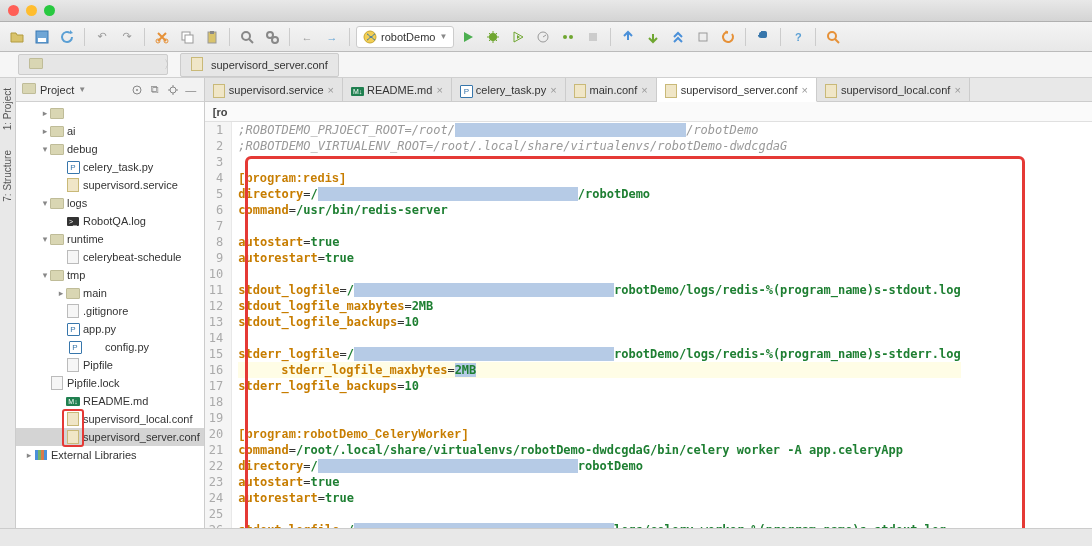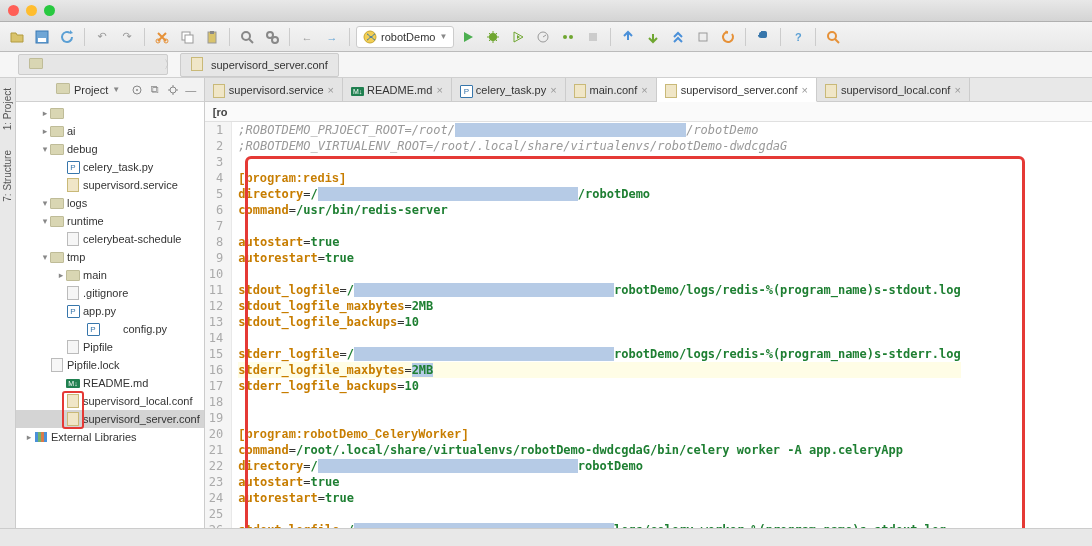--- a/index.html
+++ b/index.html
@@ -29,21 +29,21 @@
 
 .main { display: flex; height: calc(546px - 22px - 30px - 26px - 18px); }
 
 
 .side-tool { width: 18px; background: #e8e8e8; border-right: 1px solid #ccc; font-size: 10px; display: flex; flex-direction: column; align-items: center; gap: 8px; padding-top: 4px; }
 .side-tool .vtab { writing-mode: vertical-rl; transform: rotate(180deg); padding: 6px 2px; color: #555; cursor: pointer; }
 
 
 .project-panel { width: 226px; background: #fff; border-right: 1px solid #ccc; display: flex; flex-direction: column; }
 .proj-hdr { height: 24px; background: #f2f2f2; border-bottom: 1px solid #d0d0d0; display: flex; align-items: center; padding: 0 6px; justify-content: space-between; }
-.proj-hdr-left { display: flex; align-items: center; gap: 4px; margin-left: 34px; }
+.proj-hdr-left { display: flex; align-items: center; gap: 4px; }
 .proj-hdr-right { display: flex; gap: 4px; }
 .mini-icon { width: 14px; height: 14px; display: inline-flex; align-items: center; justify-content: center; cursor: pointer; }
 
 
 .tree { flex: 1; overflow: auto; padding: 2px 0; font-size: 11px; }
 .node { display: flex; align-items: center; height: 18px; padding-right: 4px; cursor: pointer; white-space: nowrap; }
 .node.sel { background: #d4d4d4; }
 .twist { width: 10px; text-align: center; color: #888; font-size: 9px; }
 .node .icon { width: 14px; margin-right: 3px; display: inline-flex; align-items: center; justify-content: center; }
 .red-rect { position: absolute; left: 46px; top: -1px; width: 22px; height: 38px; border: 2px solid #e53935; border-radius: 3px; pointer-events: none; z-index: 5; }
@@ -67,21 +67,21 @@
 .gutter { background: #f5f5f5; border-right: 1px solid #e8e8e8; text-align: right; color: #aaa; padding: 0 8px 0 4px; user-select: none; }
 .gutter div { height: 16px; }
 .code { padding-left: 6px; white-space: pre; }
 .codeline { height: 16px; }
 .code .c-key { color: #c77d00; font-weight: bold; } 
 .code .c-eq { color: #333; }
 .code .c-val { color: #1e7f32; font-weight: bold; } 
 .code .c-cmt { color: #999; font-style: italic; }
 .code .c-sect { color: #c77d00; font-weight: bold; font-family: Liberation Mono, monospace; }
 .code .c-hl { background: #b6cbe6; }
-.caret-line { background: #fffde6; }
+.caret-line { background: #fffde6; padding-left: 43px; }
 
 .red-editor-rect { position: absolute; left: 40px; top: 34px; width: 780px; height: 390px; border: 3px solid #e53935; border-radius: 6px; pointer-events: none; z-index: 10; }
 
 
 .statusbar { height: 18px; background: #e8e8e8; border-top: 1px solid #ccc; }
 
 
 .ico-folder::before { content: ""; display:inline-block; width:12px; height:9px; background:#d9d6b3; border:1px solid #bfbc98; border-radius:1px; }
 .ico-py::before { content:"P"; background:#fff; border:1px solid #3776ab; color:#3776ab; font-size:8px; width:11px; height:11px; display:inline-flex; align-items:center; justify-content:center; border-radius:1px; }
 .ico-file::before { content:""; display:inline-block; width:10px; height:12px; background:#f6f6f6; border:1px solid #bbb; }
@@ -312,20 +312,25 @@
         <div class="node" style="padding-left: 40px;">
           <span class="twist"></span>
           <span class="icon ico-conf"></span>
           <span>supervisord.service</span>
         </div>
         <div class="node" style="padding-left: 24px;">
           <span class="twist">▾</span>
           <span class="icon ico-folder"></span>
           <span>logs</span>
         </div>
+        <div class="node" style="padding-left: 40px;">
+          <span class="twist"></span>
+          <span class="icon ico-term"></span>
+          <span>RobotQA.log</span>
+        </div>
         <div class="node" style="padding-left: 24px;">
           <span class="twist">▾</span>
           <span class="icon ico-folder"></span>
           <span>runtime</span>
         </div>
         <div class="node" style="padding-left: 40px;">
           <span class="twist"></span>
           <span class="icon ico-file"></span>
           <span>celerybeat-schedule</span>
         </div>
@@ -342,21 +347,21 @@
         <div class="node" style="padding-left: 40px;">
           <span class="twist"></span>
           <span class="icon ico-file"></span>
           <span>.gitignore</span>
         </div>
         <div class="node" style="padding-left: 40px;">
           <span class="twist"></span>
           <span class="icon ico-py"></span>
           <span>app.py</span>
         </div>
-        <div class="node" style="padding-left: 40px; gap: 20px;">
+        <div class="node" style="padding-left: 22px; gap: 20px;">
           <span class="twist"></span>
           <span class="icon ico-py"></span>
           <span>config.py</span>
         </div>
         <div class="node" style="padding-left: 40px;">
           <span class="twist"></span>
           <span class="icon ico-file"></span>
           <span>Pipfile</span>
         </div>
         <div class="node" style="padding-left: 24px;">

